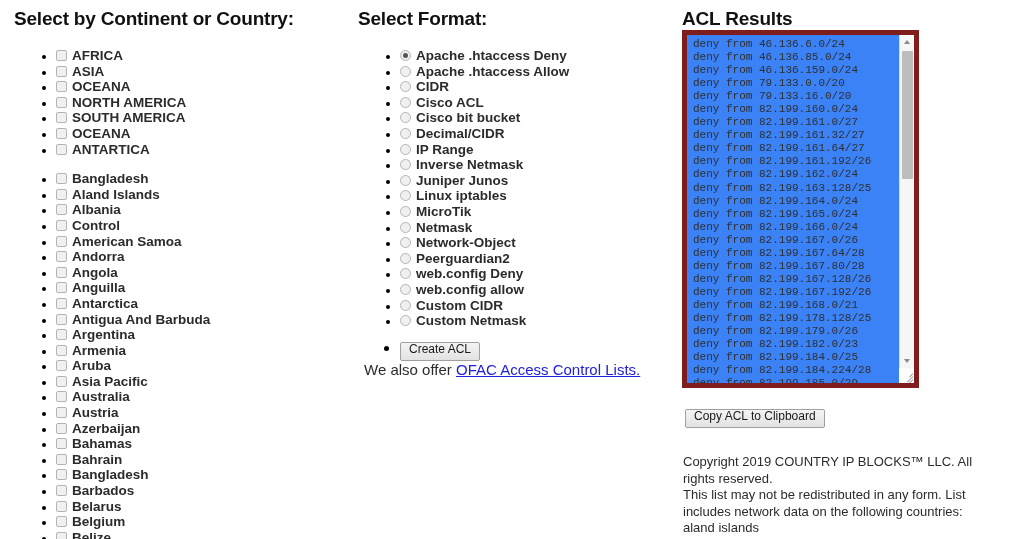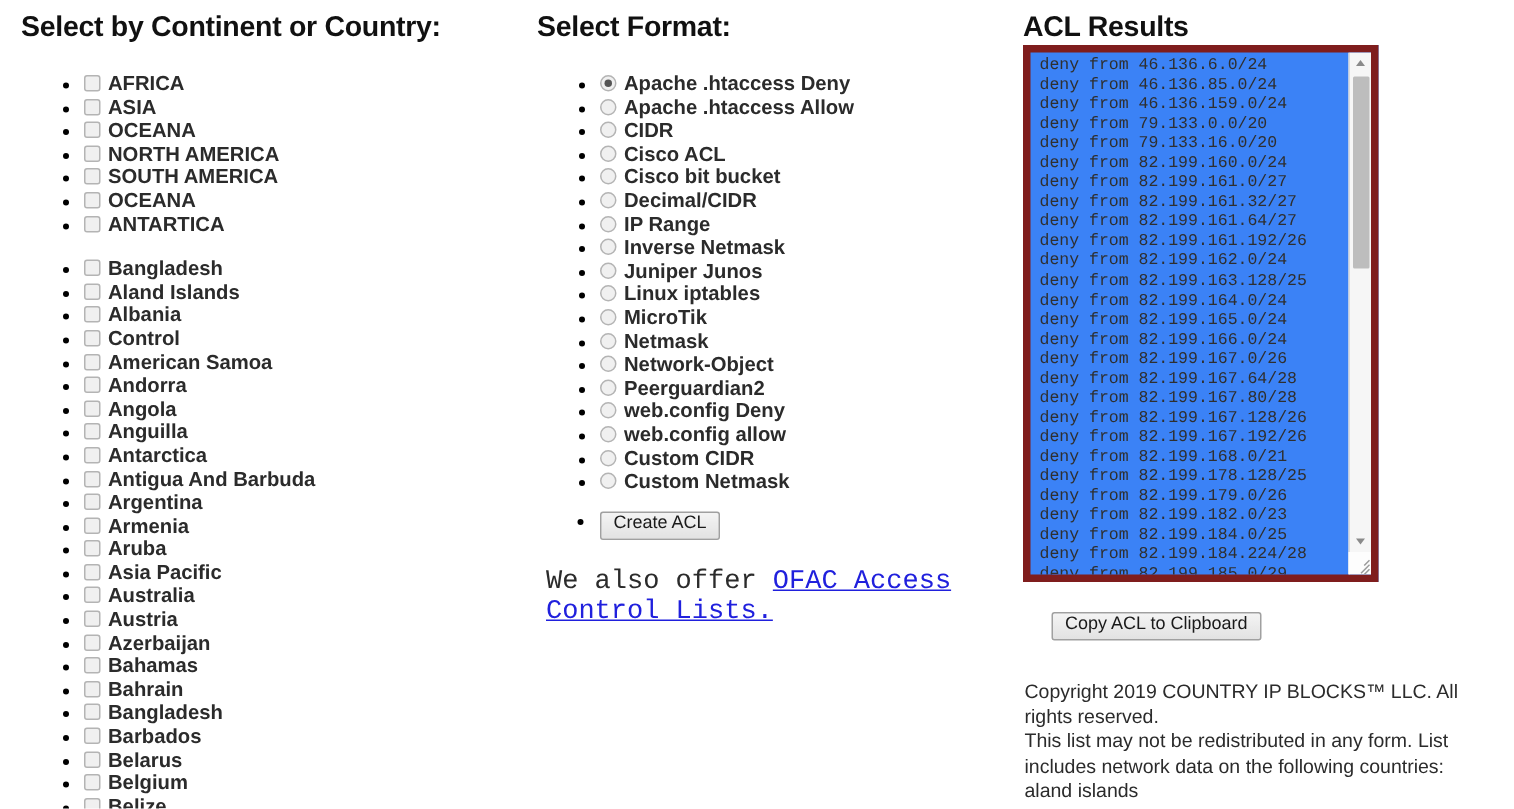--- a/index.html
+++ b/index.html
@@ -99,25 +99,23 @@
     color: #1a1a1a;
     background: linear-gradient(#f4f4f4, #e2e2e2);
     border: 1px solid #a0a0a0;
     border-radius: 2px;
     padding: 0 8px 4px 8px;
     cursor: pointer;
     line-height: 13px;
   }
 
   .offer-line {
-    margin-top: 18px;
     margin-left: 6px;
-    font-size: 18px;
+    font-size: 15px;
     color: #2b2b2b;
-    font-family: Liberation Mono, monospace;
   }
   .offer-line a {
     color: #2020dd;
     text-decoration: underline;
   }
 
   
   #col-results {
     position: absolute;
     left: 682px; top: 8px;
@@ -187,21 +185,21 @@
     right: 1px;
     height: 1px;
     background: #9a9a9a;
     transform: rotate(-45deg);
     transform-origin: right center;
   }
   .resize-grip i:nth-child(1) { bottom: 3px;  width: 11px; }
   .resize-grip i:nth-child(2) { bottom: 6px;  width: 8px; }
   .resize-grip i:nth-child(3) { bottom: 9px;  width: 5px; }
 
-  #copy-row { margin-top: 18px; margin-left: 19px; }
+  #copy-row { margin-top: 18px; margin-left: 3px; }
 
   .copyright {
     margin-top: 26px;
     margin-left: 1px;
     width: 294px;
     font-size: 13px;
     line-height: 16.5px;
     color: #2b2b2b;
   }
 </style>

